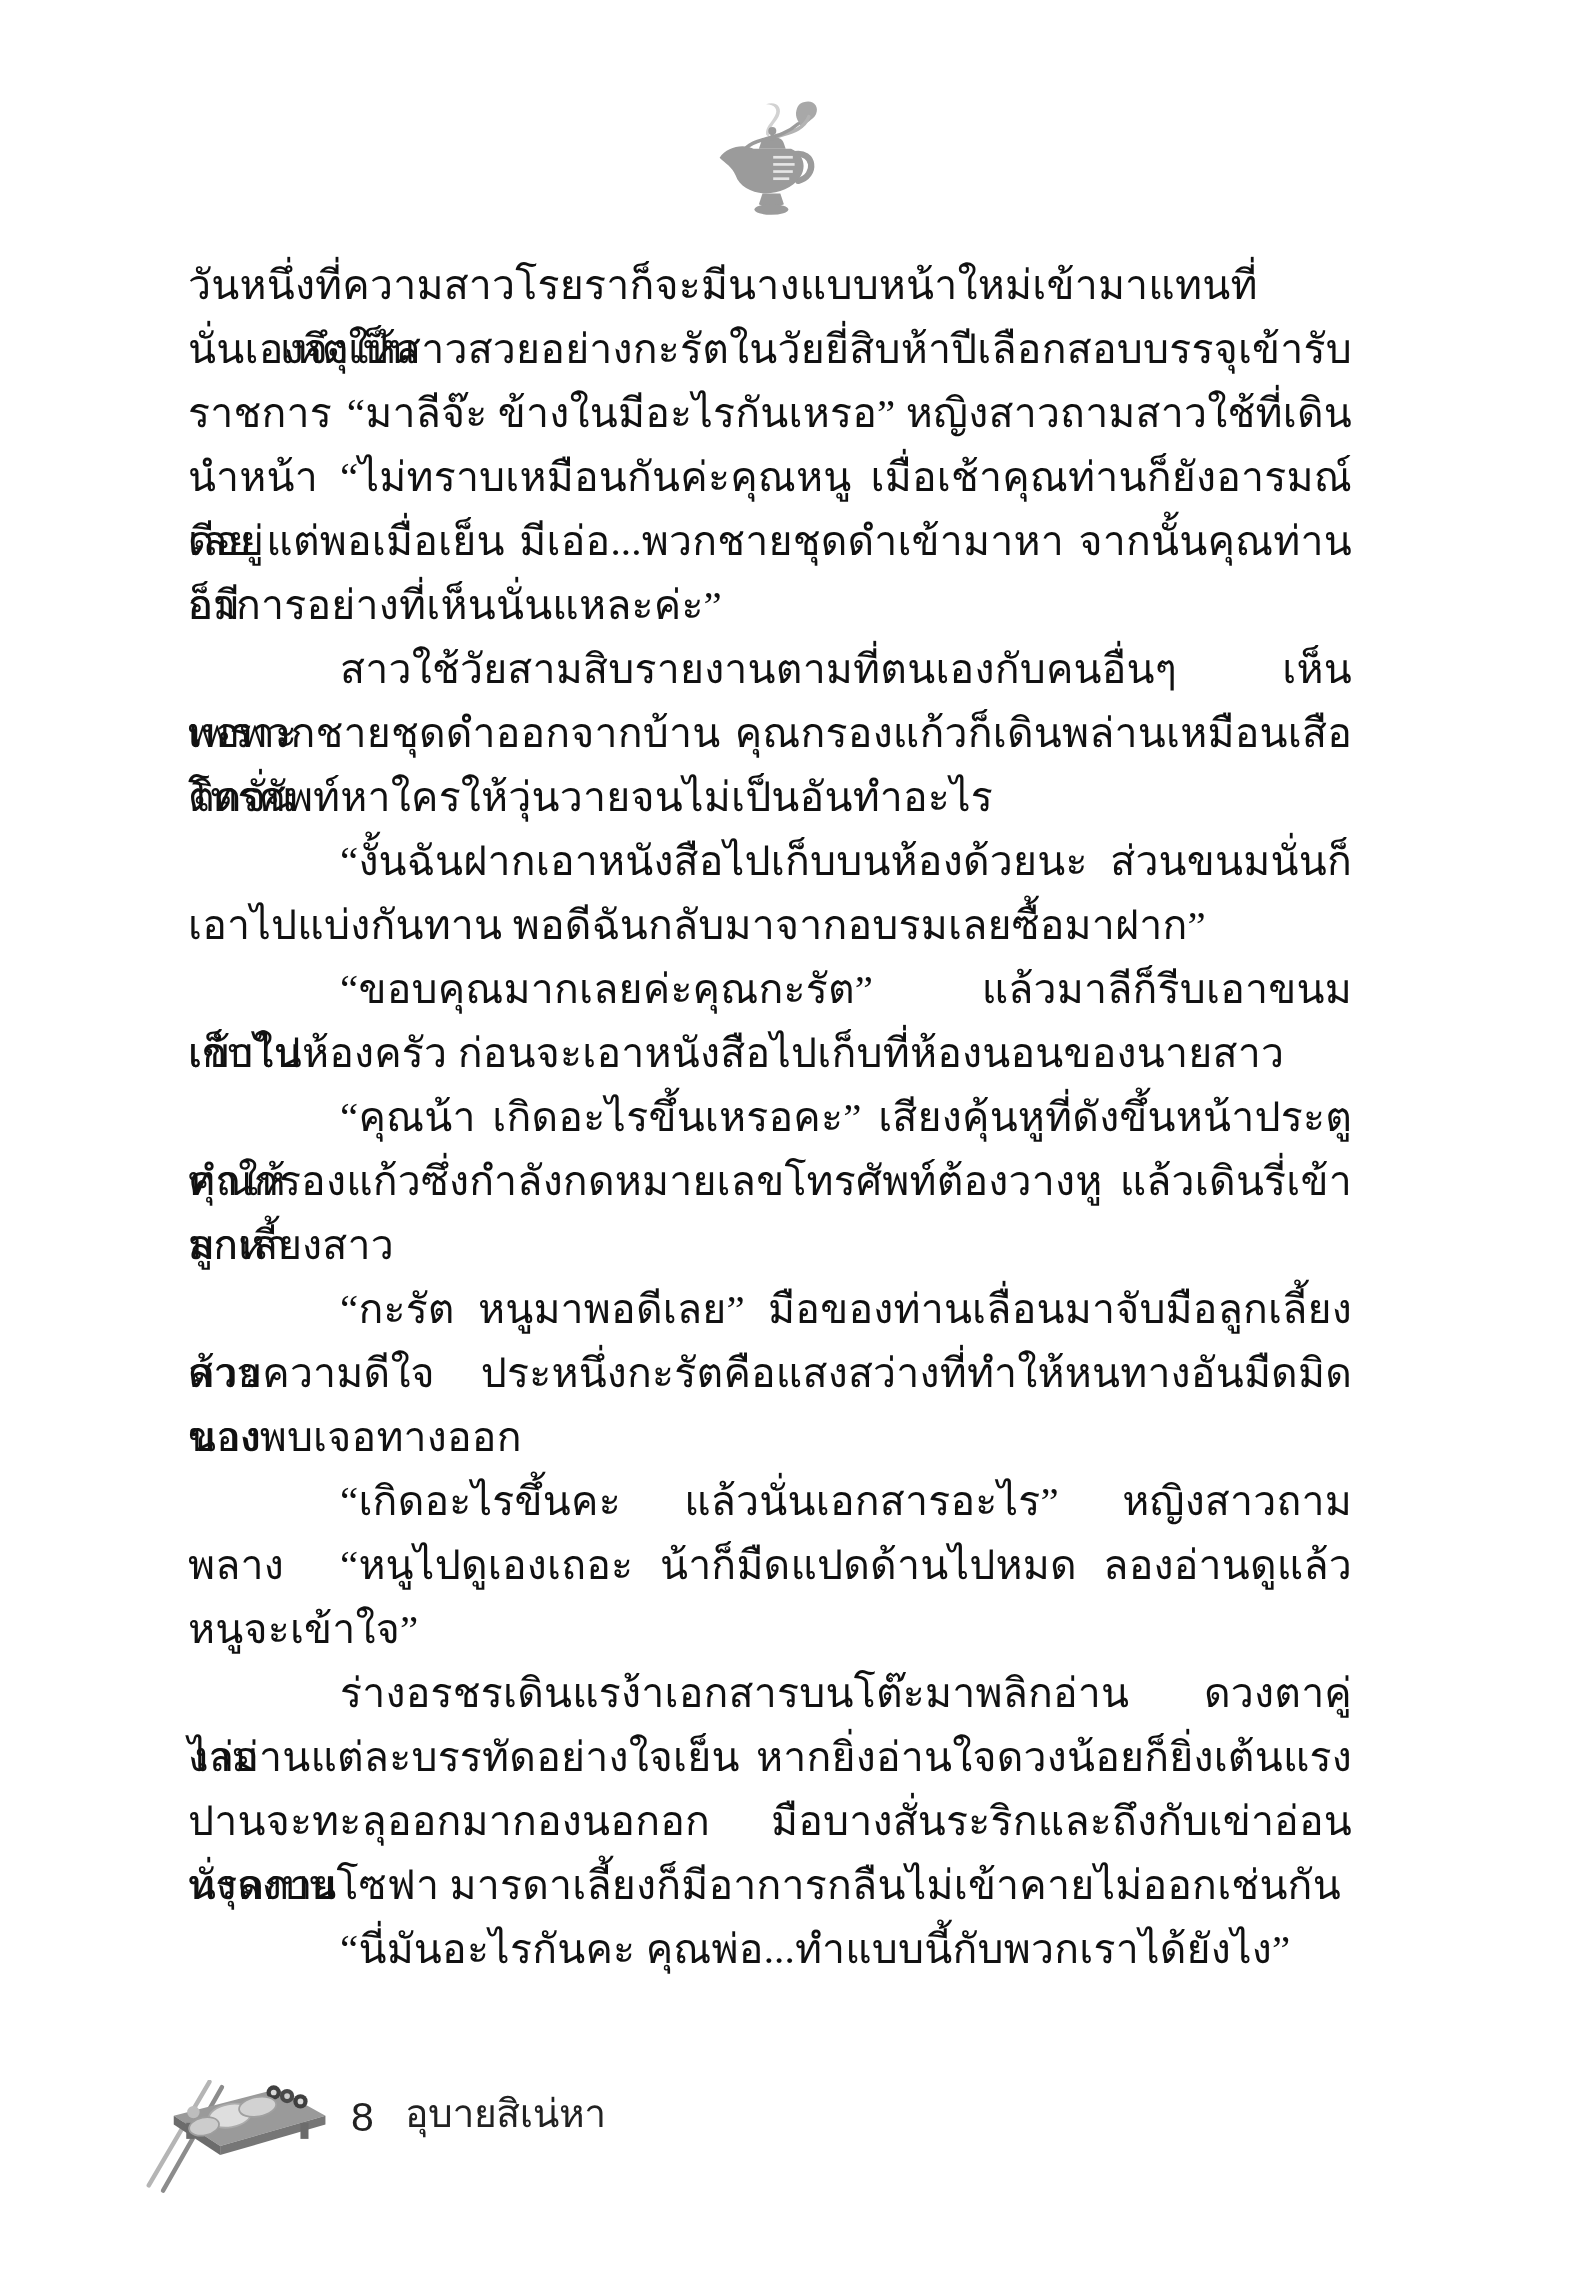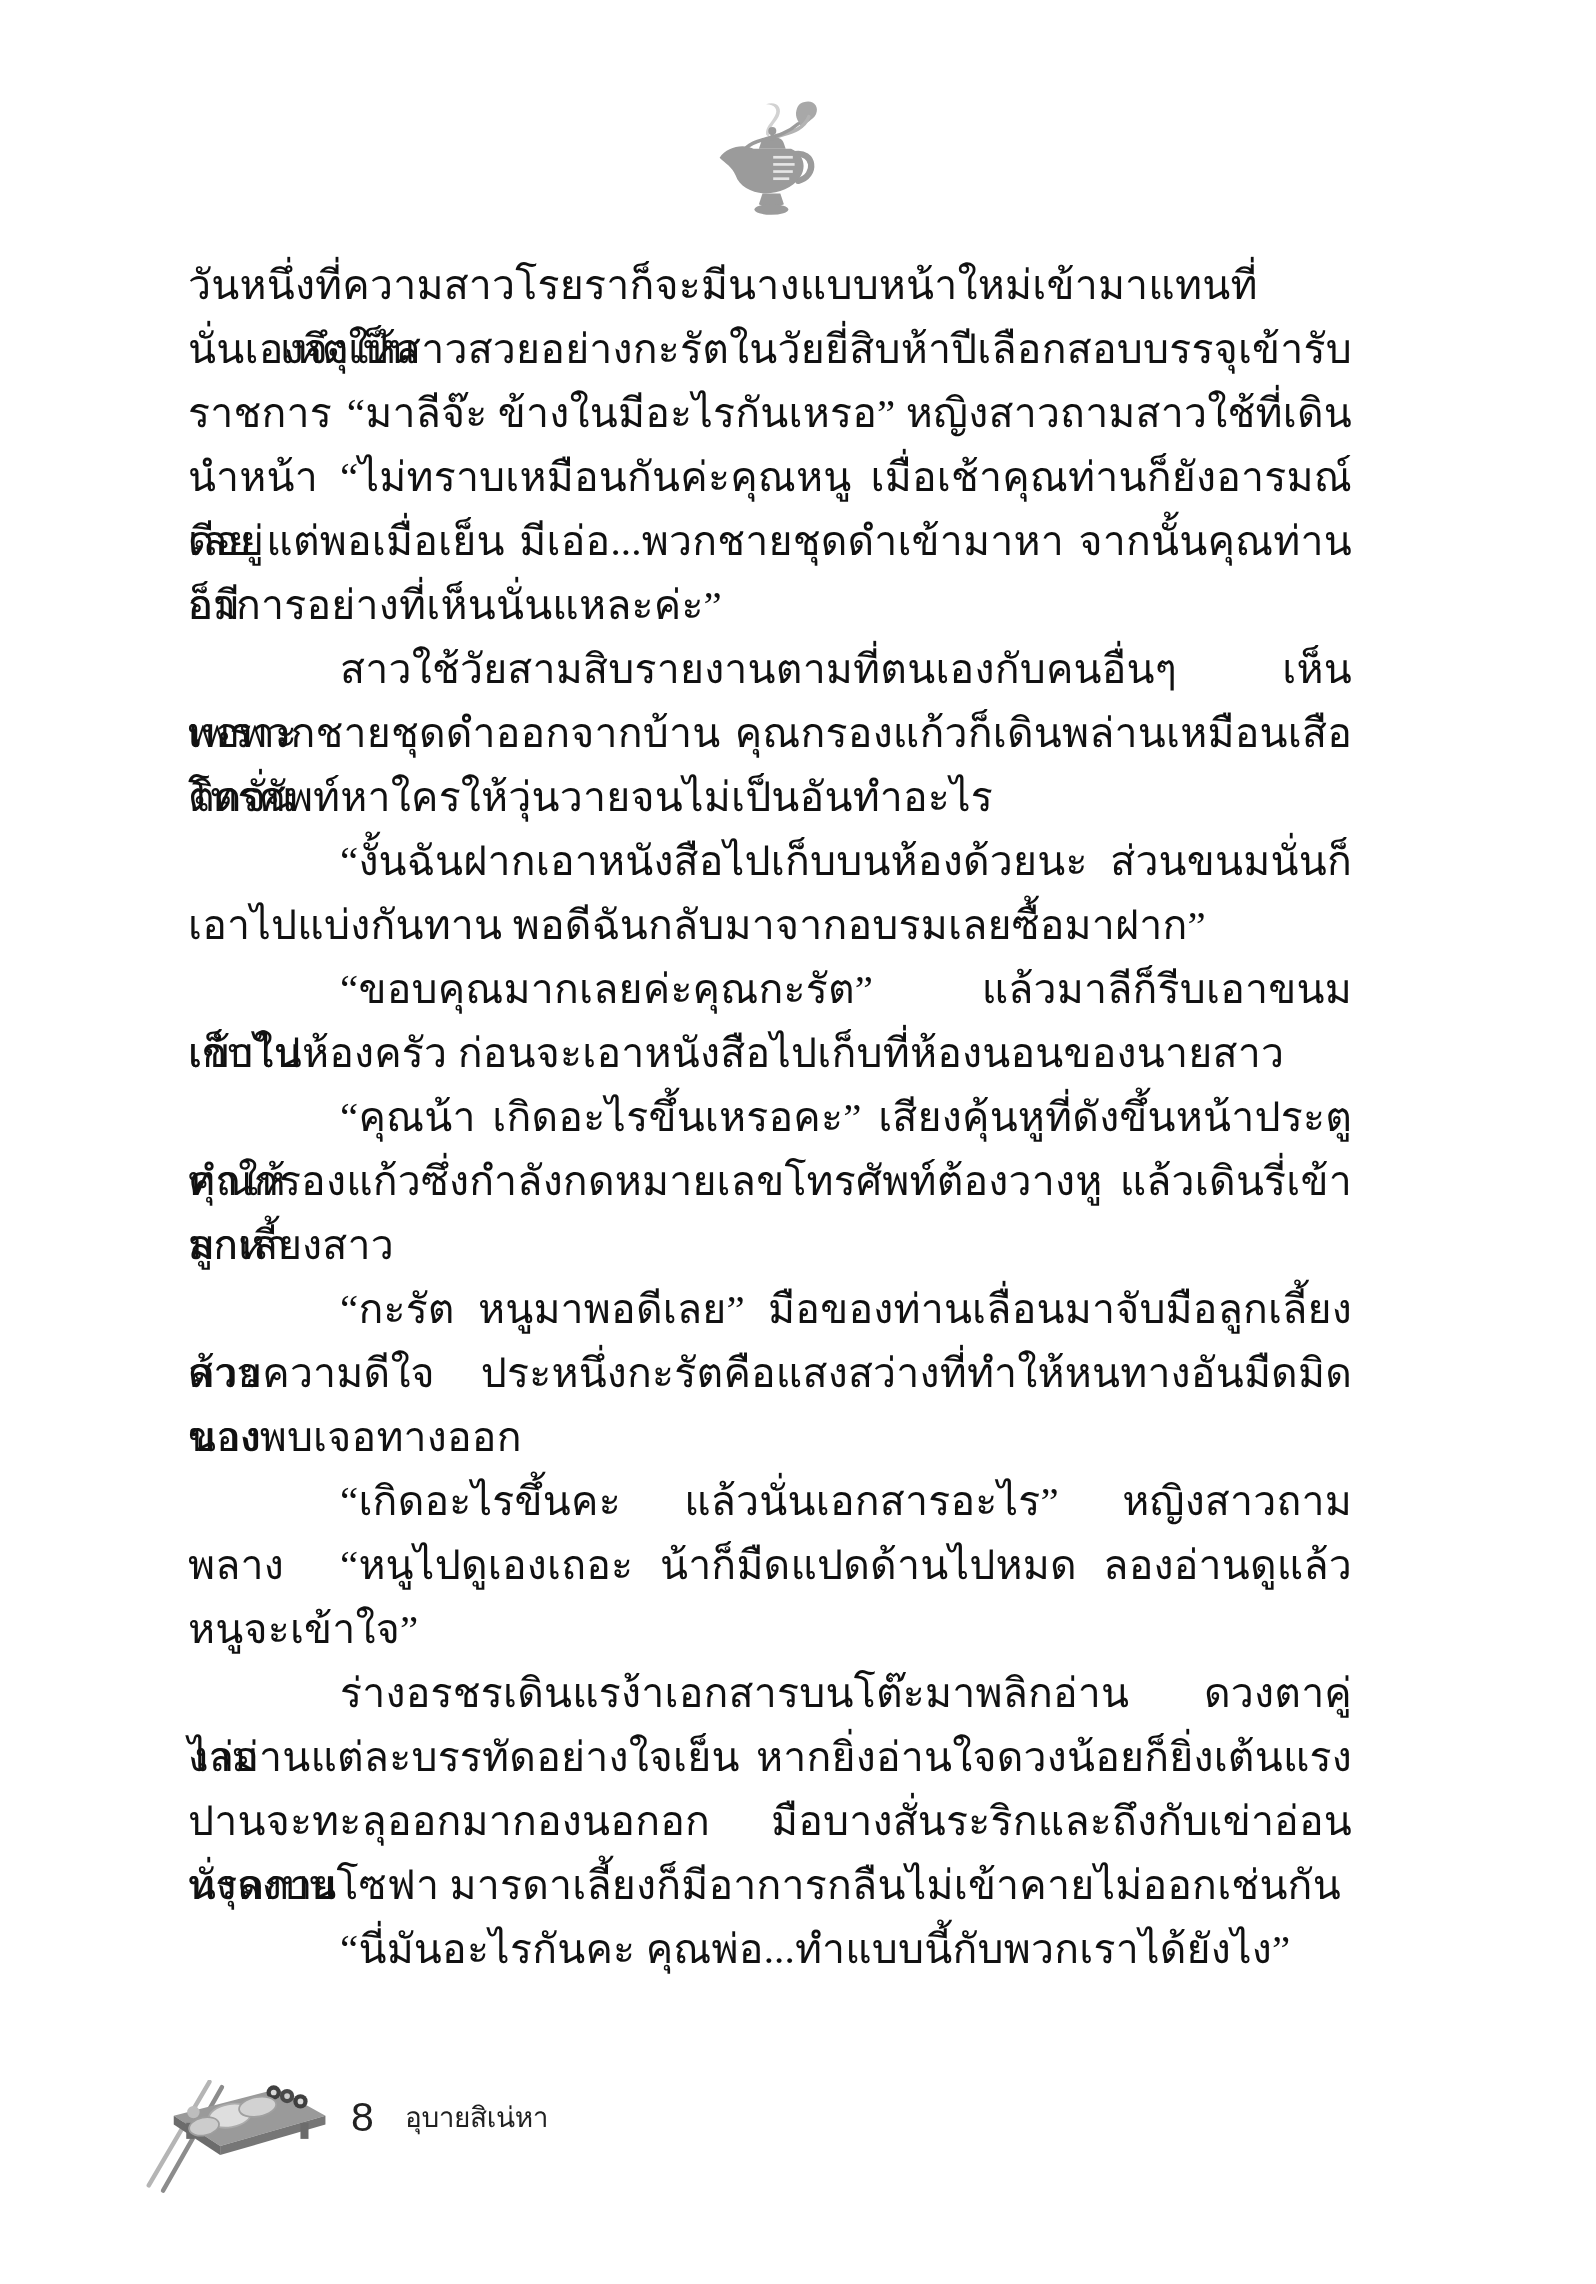--- a/index.html
+++ b/index.html
@@ -33,22 +33,22 @@
   
   .footer{position:absolute;left:0;top:2078px;width:1597px;height:143px;}
   .footer-illustration{position:absolute;left:143px;top:1.8px;width:190px;height:116px;}
   .footer-pagenum{
     position:absolute;left:351px;top:16px;
     font-family:"Liberation Sans","DejaVu Sans",sans-serif;
     font-size:41px;line-height:47px;color:#222222;
   }
   .footer-title{
     position:absolute;left:405px;top:16px;
-    font-family:Liberation Serif, serif;
-    font-size:28px;line-height:47px;color:#222222;
+    font-family:Liberation Mono, monospace;
+    font-size:39px;line-height:47px;color:#222222;
     letter-spacing:-0.4px;
   }
 </style>
 </head>
 <body>
 
 <div class="page">
 
   <div class="ornament-wrap">
     <svg width="109" height="125" viewBox="0 0 122 140" aria-hidden="true">

